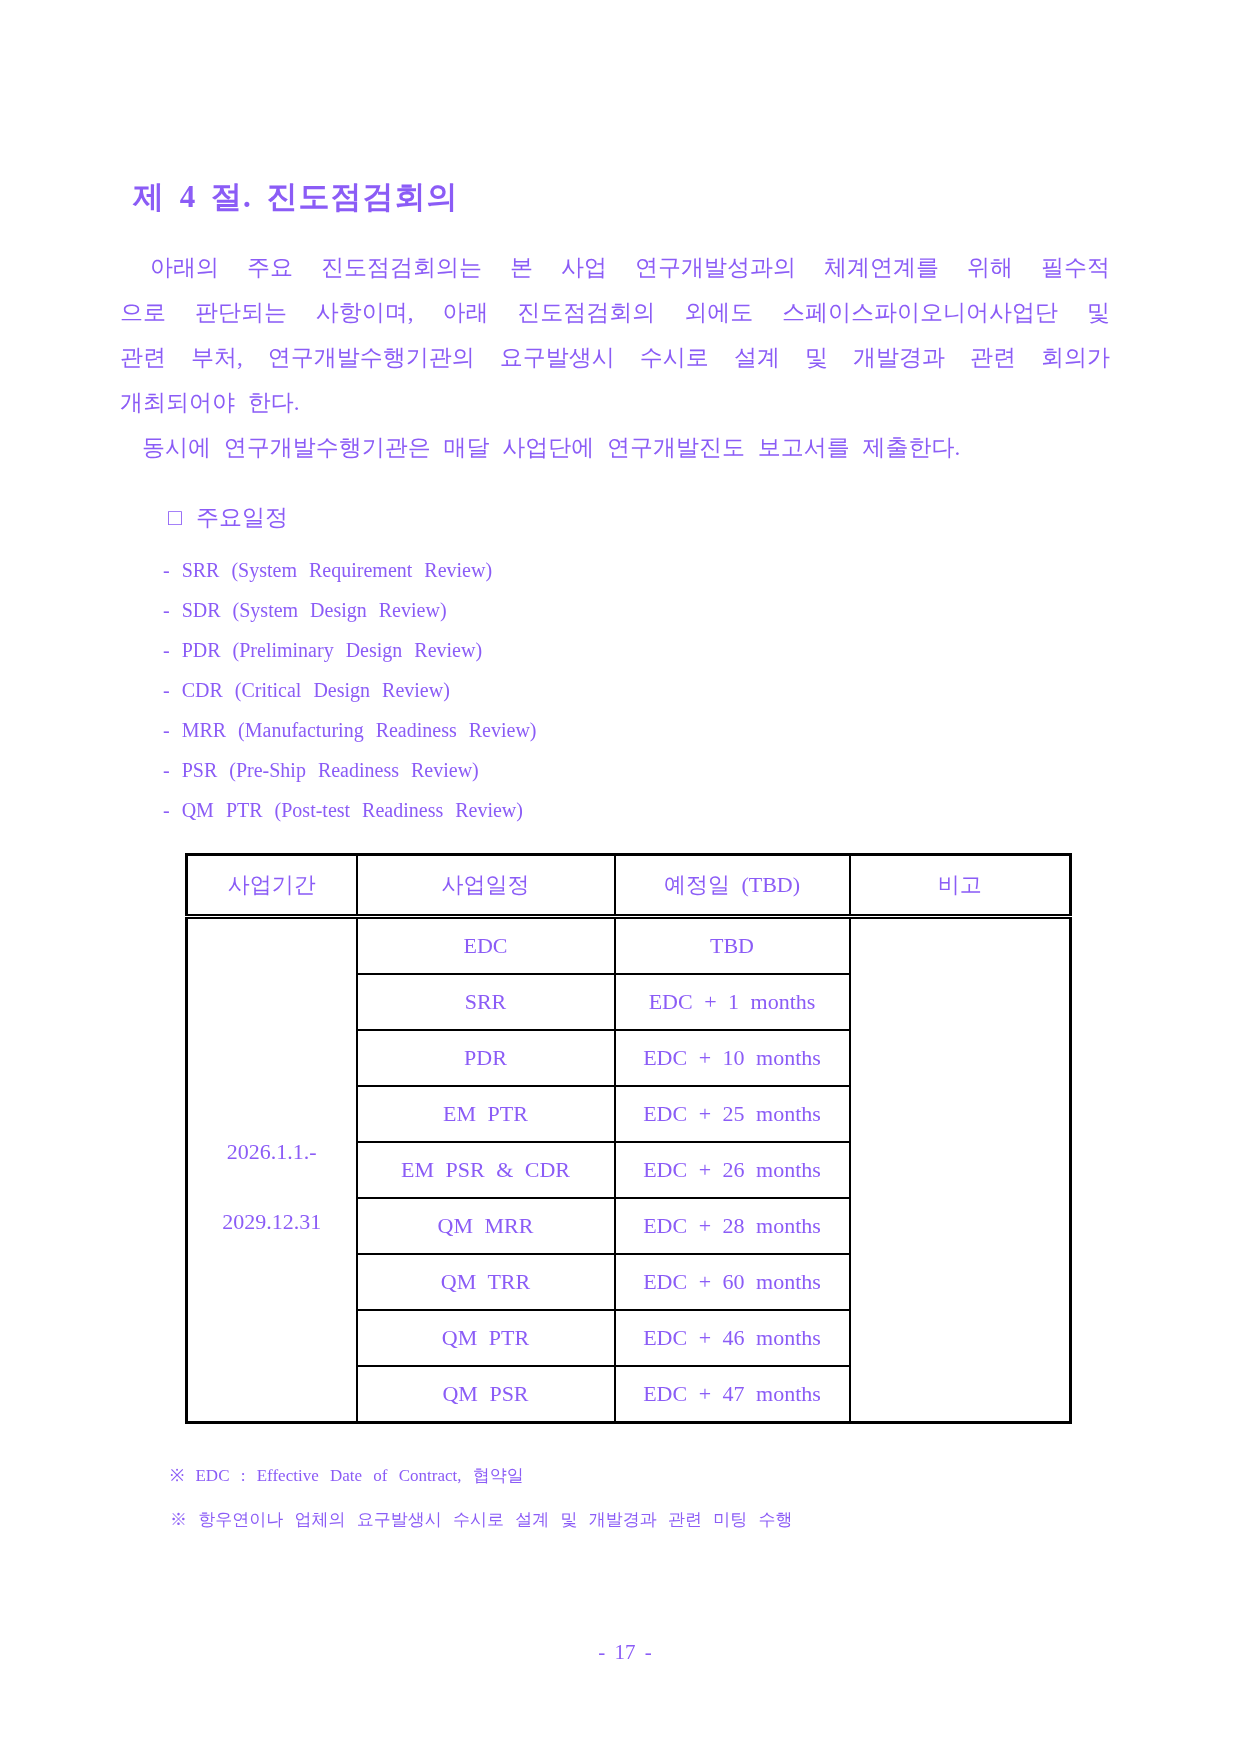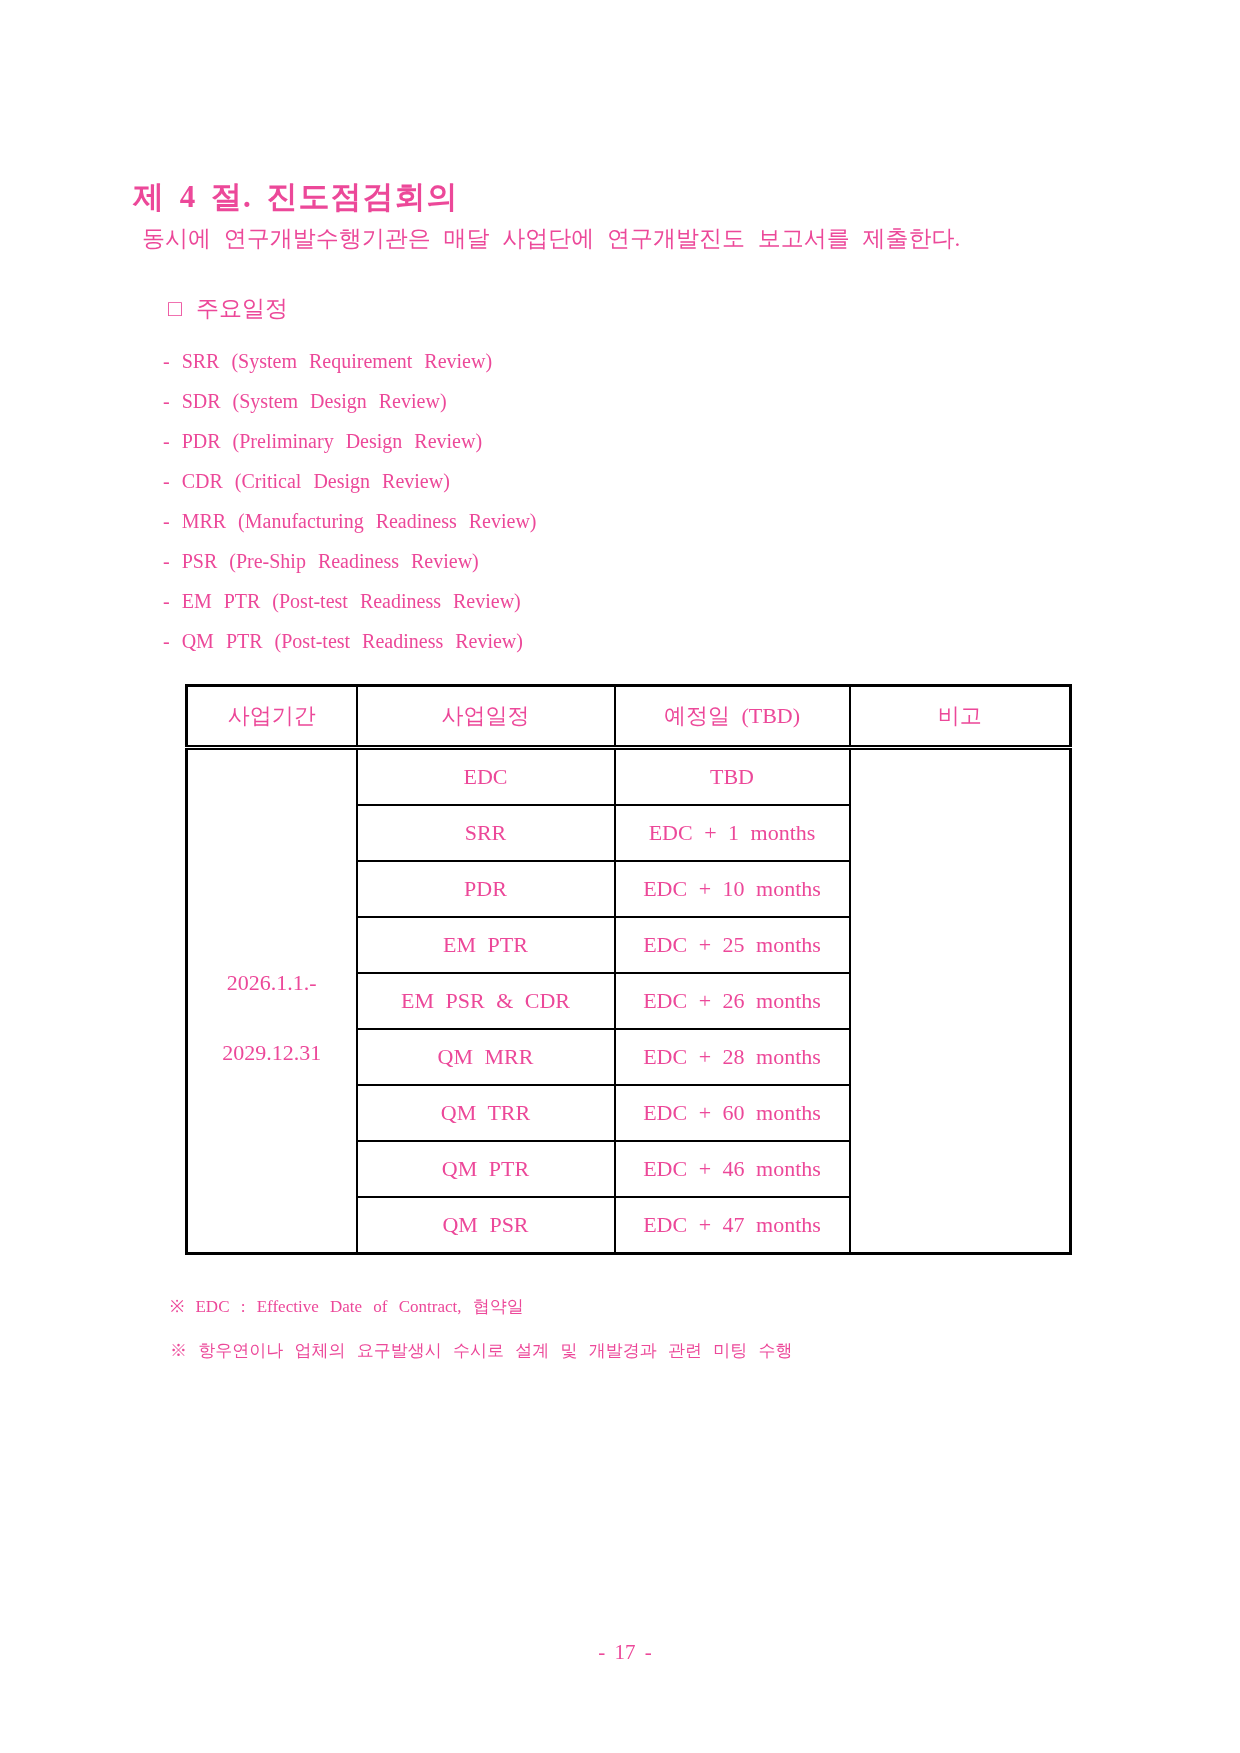--- a/index.html
+++ b/index.html
@@ -4,21 +4,21 @@
 <style>
   html, body { margin: 0; padding: 0; background: #ffffff; }
   .page {
     position: relative;
     width: 1240px;
     height: 1753px;
     background: #ffffff;
     box-sizing: border-box;
     padding: 178px 130px 0 120px;
     font-family: "Liberation Serif", "DejaVu Serif", serif;
-    color: #ec4899;
+    color: #8b5cf6;
     overflow: hidden;
   }
   .title {
     margin: 0 0 0 13px;
     font-size: 31px;
     font-weight: bold;
     line-height: 38px;
     letter-spacing: 1px;
     word-spacing: 6px;
   }
@@ -87,37 +87,42 @@
     word-spacing: 4px;
   }
 </style>
 </head>
 <body>
 
 <div class="page">
 
   <h1 class="title">제 4 절. 진도점검회의</h1>
 
+  <div class="para">
+    <div class="line just indent1">아래의 주요 진도점검회의는 본 사업 연구개발성과의 체계연계를 위해 필수적</div>
+    <div class="line just">으로 판단되는 사항이며, 아래 진도점검회의 외에도 스페이스파이오니어사업단 및</div>
+    <div class="line just">관련 부처, 연구개발수행기관의 요구발생시 수시로 설계 및 개발경과 관련 회의가</div>
+    <div class="line">개최되어야 한다.</div>
+  </div>
 
   <div class="para p2">
     <div class="line indent2">동시에 연구개발수행기관은 매달 사업단에 연구개발진도 보고서를 제출한다.</div>
   </div>
 
   <div class="subheading">
     <span class="marker">□</span><span>주요일정</span>
   </div>
 
   <ul class="milestones">
     <li>- SRR (System Requirement Review)</li>
     <li>- SDR (System Design Review)</li>
     <li>- PDR (Preliminary Design Review)</li>
     <li>- CDR (Critical Design Review)</li>
     <li>- MRR (Manufacturing Readiness Review)</li>
     <li>- PSR (Pre-Ship Readiness Review)</li>
-    <li>- EM PTR (Post-test Readiness Review)</li>
     <li>- QM PTR (Post-test Readiness Review)</li>
   </ul>
 
 
   <table class="schedule">
     <colgroup>
       <col style="width:170px">
       <col style="width:258px">
       <col style="width:235px">
       <col style="width:221px">

